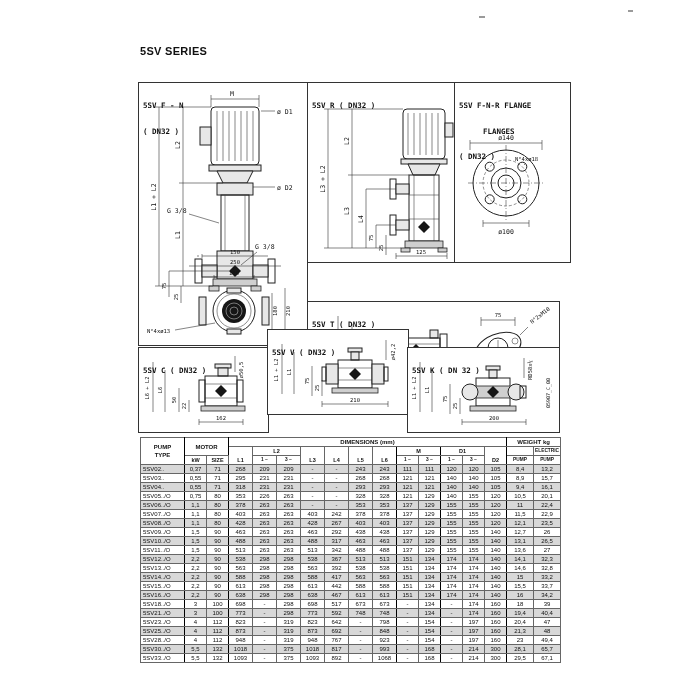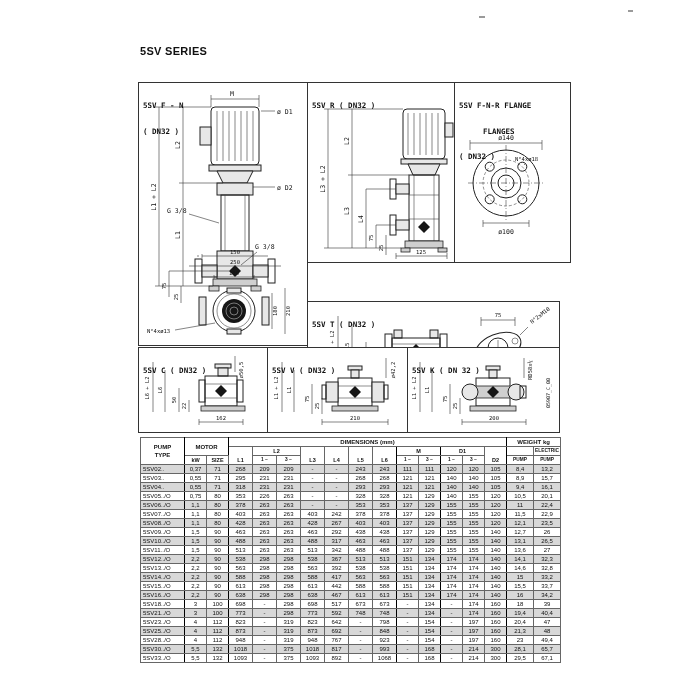--- a/index.html
+++ b/index.html
@@ -302,21 +302,21 @@
       <line class="dim" x1="96" y1="8" x2="96" y2="24"></line>
       <text transform="rotate(-90 104 22)" x="104" y="22" text-anchor="middle" class="sm">ø50,5</text>
 
       <line class="dim" x1="60" y1="74" x2="104" y2="74"></line>
       <line class="dim" x1="60" y1="71" x2="60" y2="77"></line>
       <line class="dim" x1="104" y1="71" x2="104" y2="77"></line>
       <text x="82" y="72" text-anchor="middle" class="sm">162</text>
     </svg>
   </div>
 
-  <div class="panel" style="left:267px;top:347px;width:142px;height:86px;">
+  <div class="panel" style="left:267px;top:329px;width:142px;height:86px;">
     <div class="panel-title">
       <div>5SV V ( DN32 )</div>
     </div>
     <svg width="140" height="84" viewBox="0 0 140 84">
       <line class="dim" x1="14" y1="14" x2="14" y2="64"></line>
       <text transform="rotate(-90 10 40)" x="10" y="40" text-anchor="middle" class="sm">L1 + L2</text>
       <line class="dim" x1="26" y1="22" x2="26" y2="64"></line>
       <text transform="rotate(-90 23 42)" x="23" y="42" text-anchor="middle" class="sm">L1</text>
       <line class="dim" x1="44" y1="36" x2="44" y2="66"></line>
       <text transform="rotate(-90 41 51)" x="41" y="51" text-anchor="middle" class="sm">75</text>

